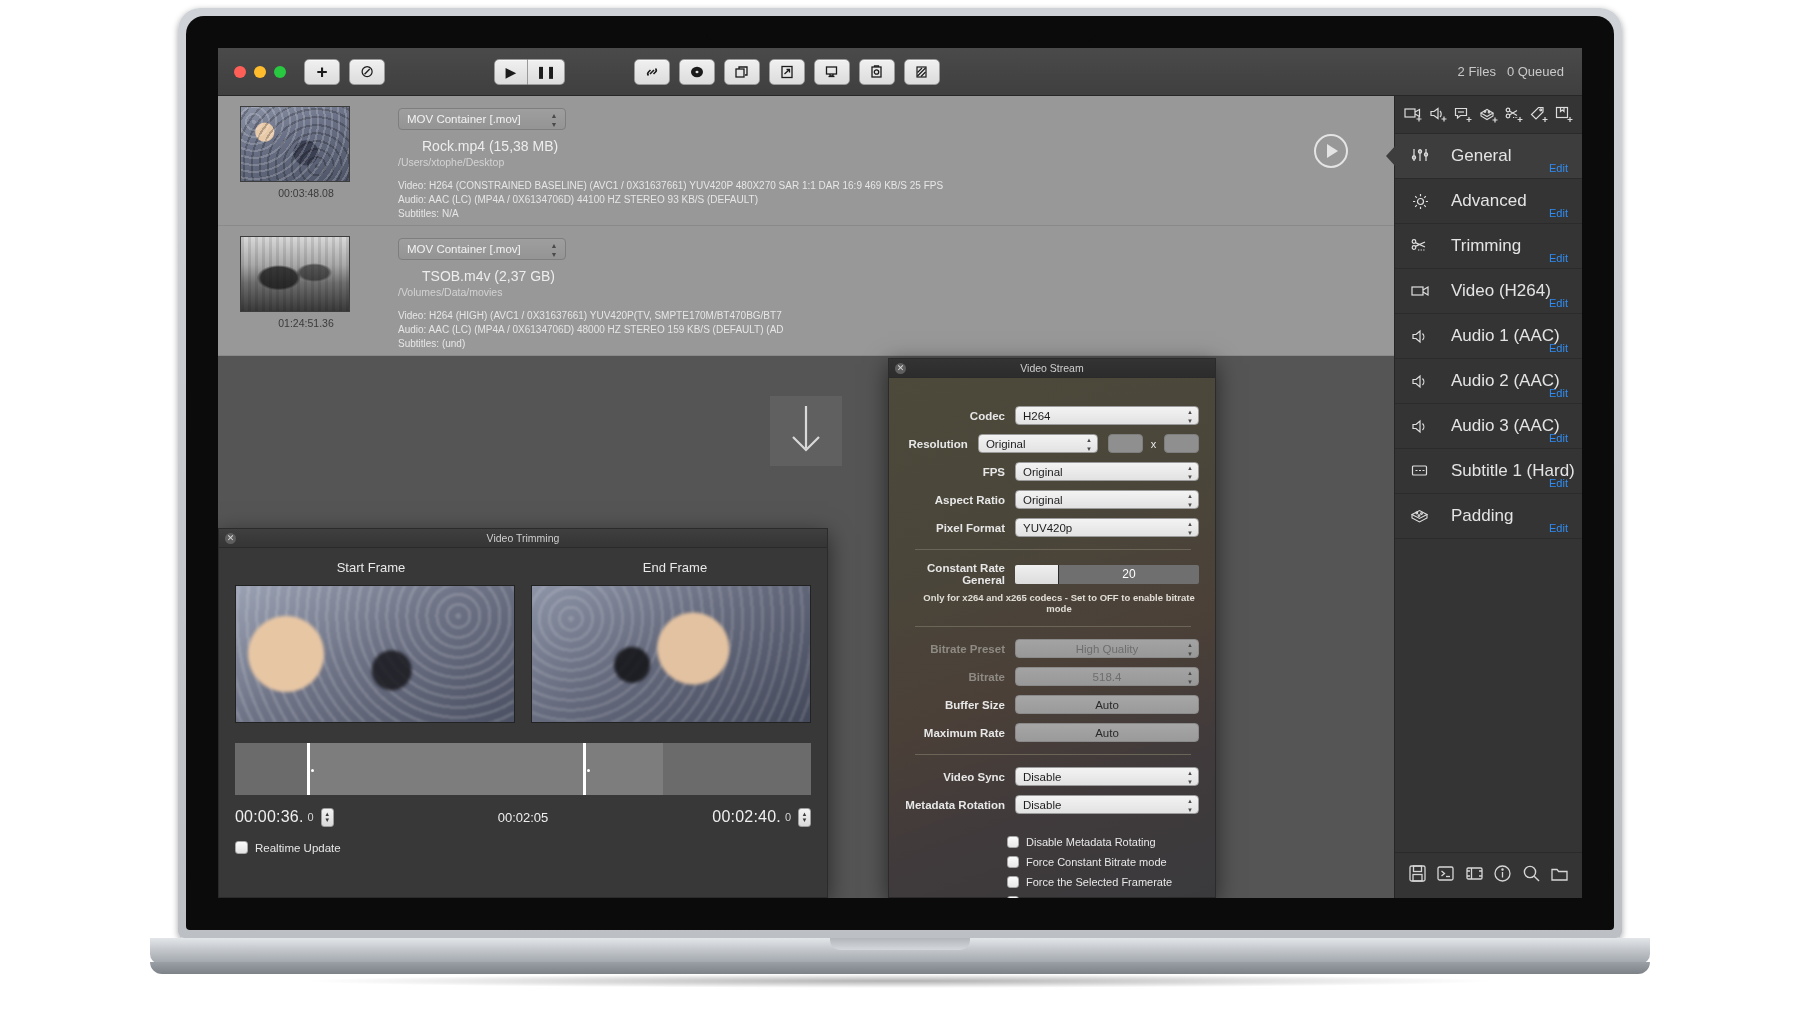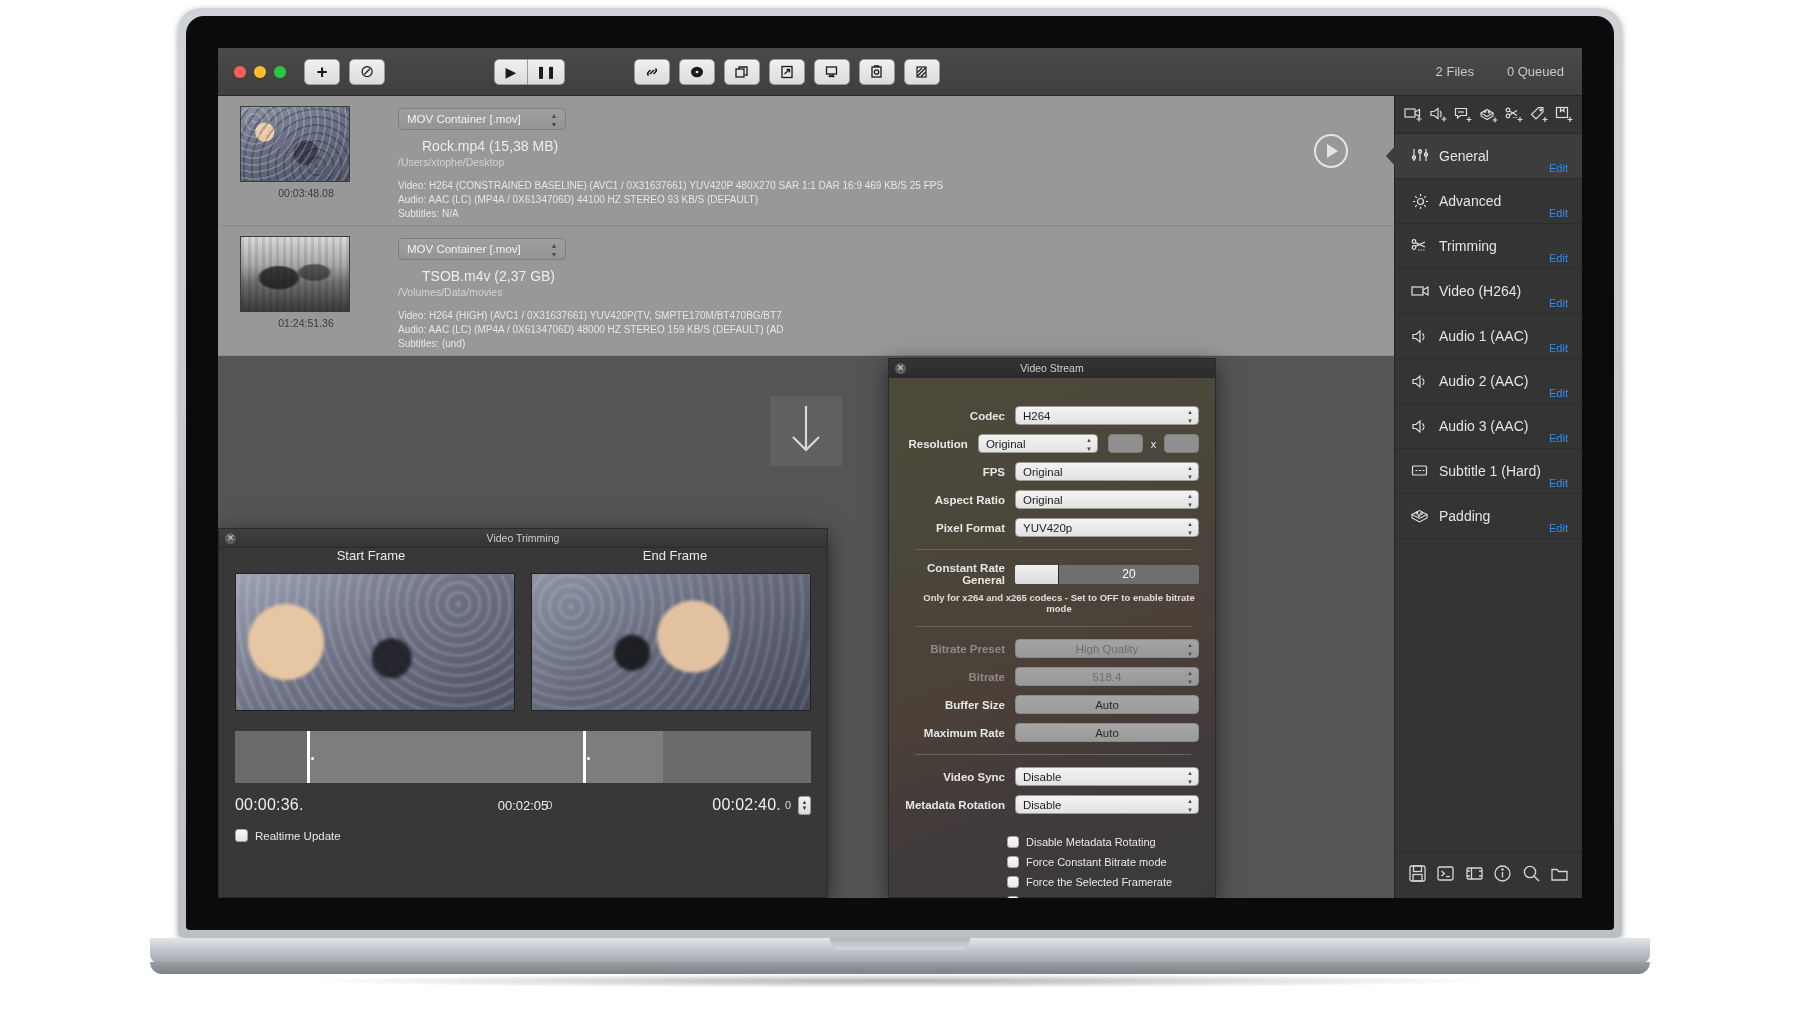--- a/index.html
+++ b/index.html
@@ -73,21 +73,21 @@
     box-shadow:0 1px 0 rgba(255,255,255,.5) inset;
   }
   .tgroup { display:flex; }
   .tgroup .tbtn { border-radius:0; border-left-width:0; }
   .tgroup .tbtn:first-child { border-radius:5px 0 0 5px; border-left-width:1px; }
   .tgroup .tbtn:last-child { border-radius:0 5px 5px 0; }
 
   .tb-left { display:flex; align-items:center; gap:9px; margin-left:18px; }
   .tb-play { position:absolute; left:276px; }
   .tb-mid  { position:absolute; left:416px; display:flex; gap:9px; }
-  .tb-right{ position:absolute; right:18px; display:flex; gap:33px; color:#c9c9c9; font-size:13px; }
+  .tb-right{ position:absolute; right:18px; display:flex; gap:11px; color:#c9c9c9; font-size:13px; }
 
   
   .body-area { position:absolute; left:0; top:48px; right:0; bottom:0; }
 
   
   .filelist {
     position:absolute; left:0; top:0; right:188px; height:260px;
     background:#989898; border-bottom:1px solid #5d5d5d;
   }
   .filerow { position:relative; height:130px; border-bottom:1px solid #8a8a8a; }
@@ -170,21 +170,21 @@
     display:flex; align-items:center; justify-content:center;
     color:#cfcfcf; font-size:10.5px; position:relative;
   }
   .closex {
     position:absolute; left:6px; top:4px; width:11px; height:11px;
     border-radius:50%; background:#5e5e5e; color:#d8d8d8;
     font-size:9px; line-height:11px; text-align:center;
   }
 
   #trim { left:0px; top:432px; width:610px; height:370px; }
-  .trim-heads { display:flex; }
+  .trim-heads { display:flex; margin-top:12px; }
   .trim-head { flex:1; text-align:center; color:#e9e9e9; font-size:13px; }
   .trim-frames { display:flex; gap:16px; padding:10px 16px 0; }
   .frame { flex:1; height:138px; border:1px solid #222; overflow:hidden; position:relative; }
   .frameA { background:linear-gradient(150deg,#9aa1b2 0%,#6f7487 45%,#4b5062 100%); }
   .frameA::after{ content:""; position:absolute; inset:0;
     background:
       radial-gradient(circle at 18% 50%, #e7c6a4 0 36px, transparent 40px),
       radial-gradient(circle at 56% 62%, rgba(25,25,30,.85) 0 18px, transparent 22px),
       repeating-radial-gradient(circle at 80% 22%, rgba(255,255,255,.16) 0 3px, transparent 3px 10px);
     filter:blur(1.2px);
@@ -198,21 +198,21 @@
     filter:blur(.9px);
   }
 
   .trackwrap { margin:20px 16px 0; height:52px; position:relative; display:flex; }
   .track-pre  { background:#6b6b6b; }
   .track-mid  { background:#7d7d7d; flex:1; }
   .track-post { background:#6b6b6b; }
   .tmark { position:absolute; top:0; width:3px; height:100%; background:#fff; }
   .tdot { position:absolute; width:3px; height:3px; background:#fff; border-radius:50%; top:26px;}
 
-  .tcrow { display:flex; align-items:center; margin:10px 16px 0; position:relative; height:24px;justify-content:space-between; }
+  .tcrow { display:flex; align-items:center; margin:10px 16px 0; position:relative; height:24px; }
   .tc { color:#efefef; font-size:16px; letter-spacing:.2px; }
   .tcs { color:#d4d4d4; font-size:11px; margin-left:4px; }
   .stepbox {
     width:13px; height:19px; margin-left:7px; border-radius:3px;
     background:linear-gradient(180deg,#f3f3f3,#dadada); border:1px solid #9d9d9d;
     display:flex; flex-direction:column; align-items:center; justify-content:center;
     color:#3a3a3a; font-size:6px; line-height:6px;
   }
   .tc-mid { position:absolute; left:50%; transform:translateX(-50%); color:#efefef; font-size:13px; }
   .tc-right { position:absolute; right:0; display:flex; align-items:center; }
@@ -277,21 +277,21 @@
     position:relative; height:45px; border-bottom:1px solid #2b2b2b;
     display:flex; align-items:center; padding-left:14px;
   }
   .sb-item.active { background:#3d3d3d; }
   .sb-item.active::before {
     content:""; position:absolute; left:-9px; top:11px;
     border-top:11px solid transparent; border-bottom:11px solid transparent;
     border-right:10px solid #3d3d3d;
   }
   .sb-ico { width:22px; display:flex; align-items:center; justify-content:center; }
-  .sb-lbl { color:#e4e4e4; font-size:14px; margin-left:8px; }
+  .sb-lbl { color:#e4e4e4; font-size:17px; margin-left:20px; }
   .sb-edit { position:absolute; right:14px; bottom:4px; color:#2f8df5; font-size:11px; }
 
   .sb-bottom {
     position:absolute; left:0; right:0; bottom:0; height:46px;
     border-top:1px solid #2a2a2a; display:flex; align-items:center;
     justify-content:space-around; padding:0 8px;
   }
 </style>
 </head>
 <body>

